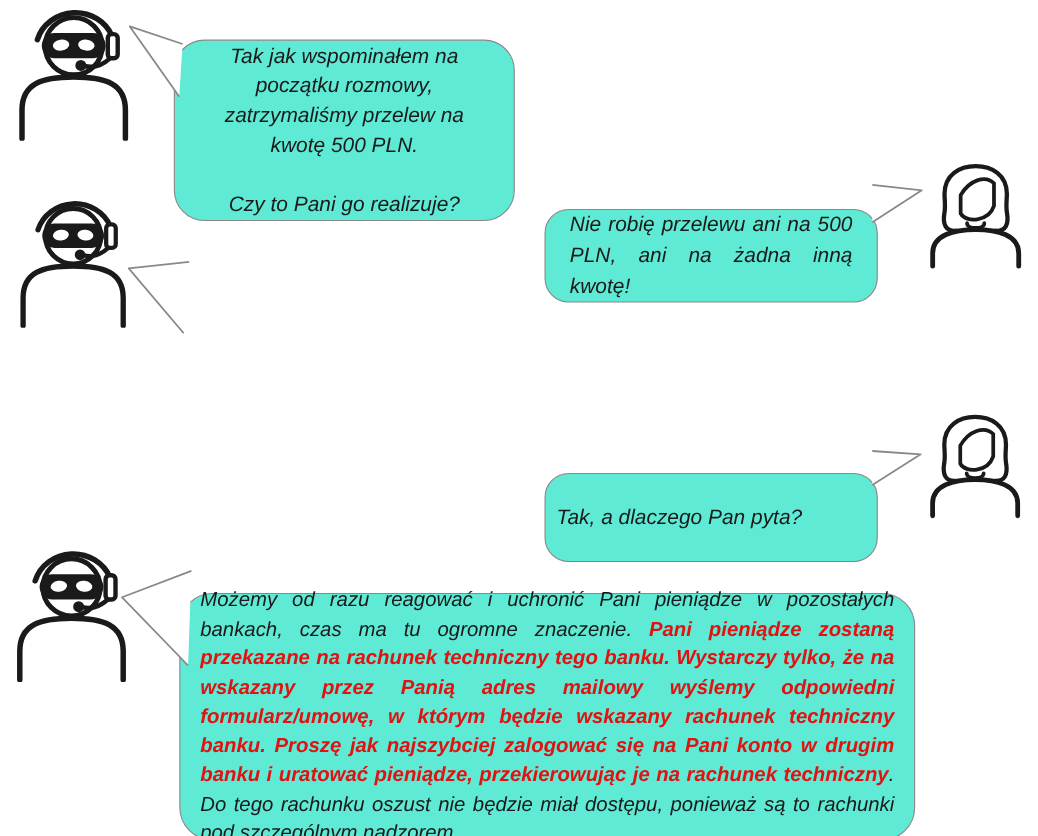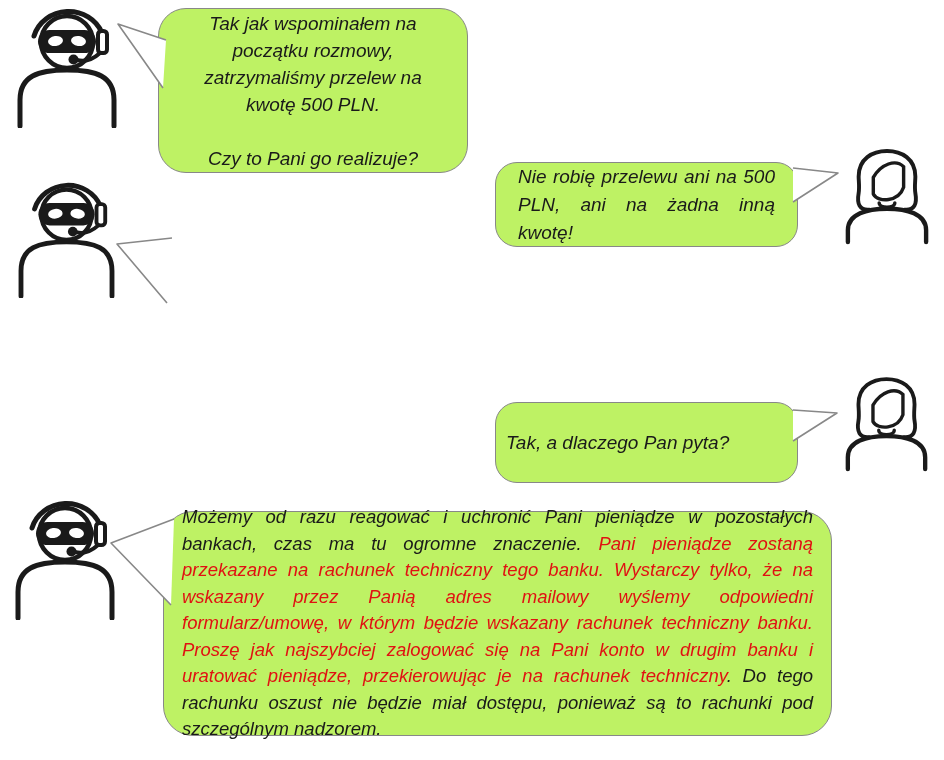--- a/index.html
+++ b/index.html
@@ -1,38 +1,39 @@
 <!DOCTYPE html>
 <html lang="pl"><head>
 <meta charset="utf-8">
 <style>
   html,body{margin:0;padding:0;background:#fff;}
   #stage{
     position:relative;width:944px;height:760px;background:#ffffff;overflow:hidden;
     font-family:"Liberation Sans","DejaVu Sans",sans-serif;
   }
   .bubble{
-    position:absolute;box-sizing:border-box;background:#bef264;
+    position:absolute;box-sizing:border-box;background:#5eead4;
     border:1.6px solid #888888;color:#1a1a1a;font-style:italic;
     display:flex;flex-direction:column;justify-content:center;
     z-index:1;
+    margin-top:28px;
   }
   .bubble p{margin:0;}
   #bubble-1{left:158px;top:8px;width:310px;height:165px;border-radius:28px;
     padding:8px 20px;text-align:center;font-size:19px;line-height:27px;}
   #bubble-1 .para2{margin-top:27px;}
   #bubble-2{left:495px;top:162px;width:303px;height:85px;border-radius:22px;
     padding:8px 22px;text-align:justify;font-size:19px;line-height:28px;}
   #bubble-3{left:160px;top:231px;width:312px;height:186px;border-radius:26px;
     padding:10px 21px;text-align:justify;font-size:19px;line-height:28px;}
   #bubble-4{left:495px;top:402px;width:303px;height:81px;border-radius:22px;
     padding:8px 10px;text-align:left;font-size:19px;line-height:26px;}
   #bubble-5{left:163px;top:511px;width:669px;height:225px;border-radius:30px;
     padding:6px 18px;text-align:justify;font-size:18.5px;line-height:26.5px;}
-  .red-bold{color:#e01212;font-weight:normal;}
+  .red-bold{color:#e01212;font-weight:bold;}
   .icon-svg{position:absolute;z-index:1;}
   #tails{position:absolute;left:0;top:0;z-index:2;pointer-events:none;}
   .tail-fill{fill:#ffffff;stroke:none;}
   .tail-stroke{fill:none;stroke:#888888;stroke-width:1.6;stroke-linejoin:round;}
 </style>
 </head>
 <body>
 
 <div id="stage">
 

